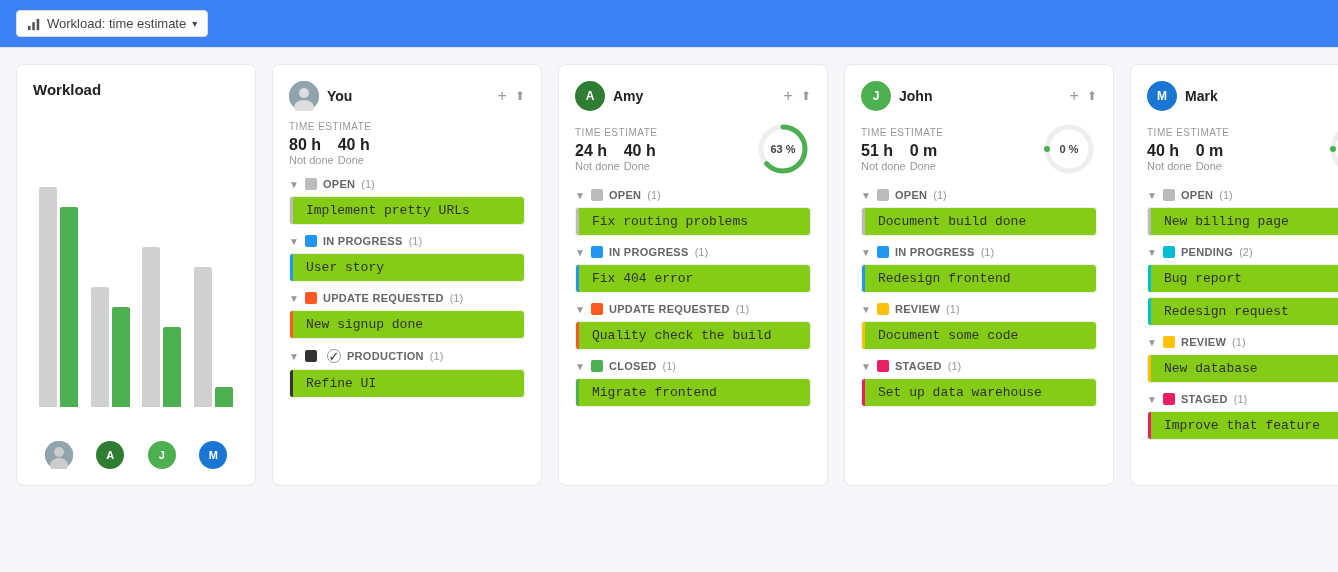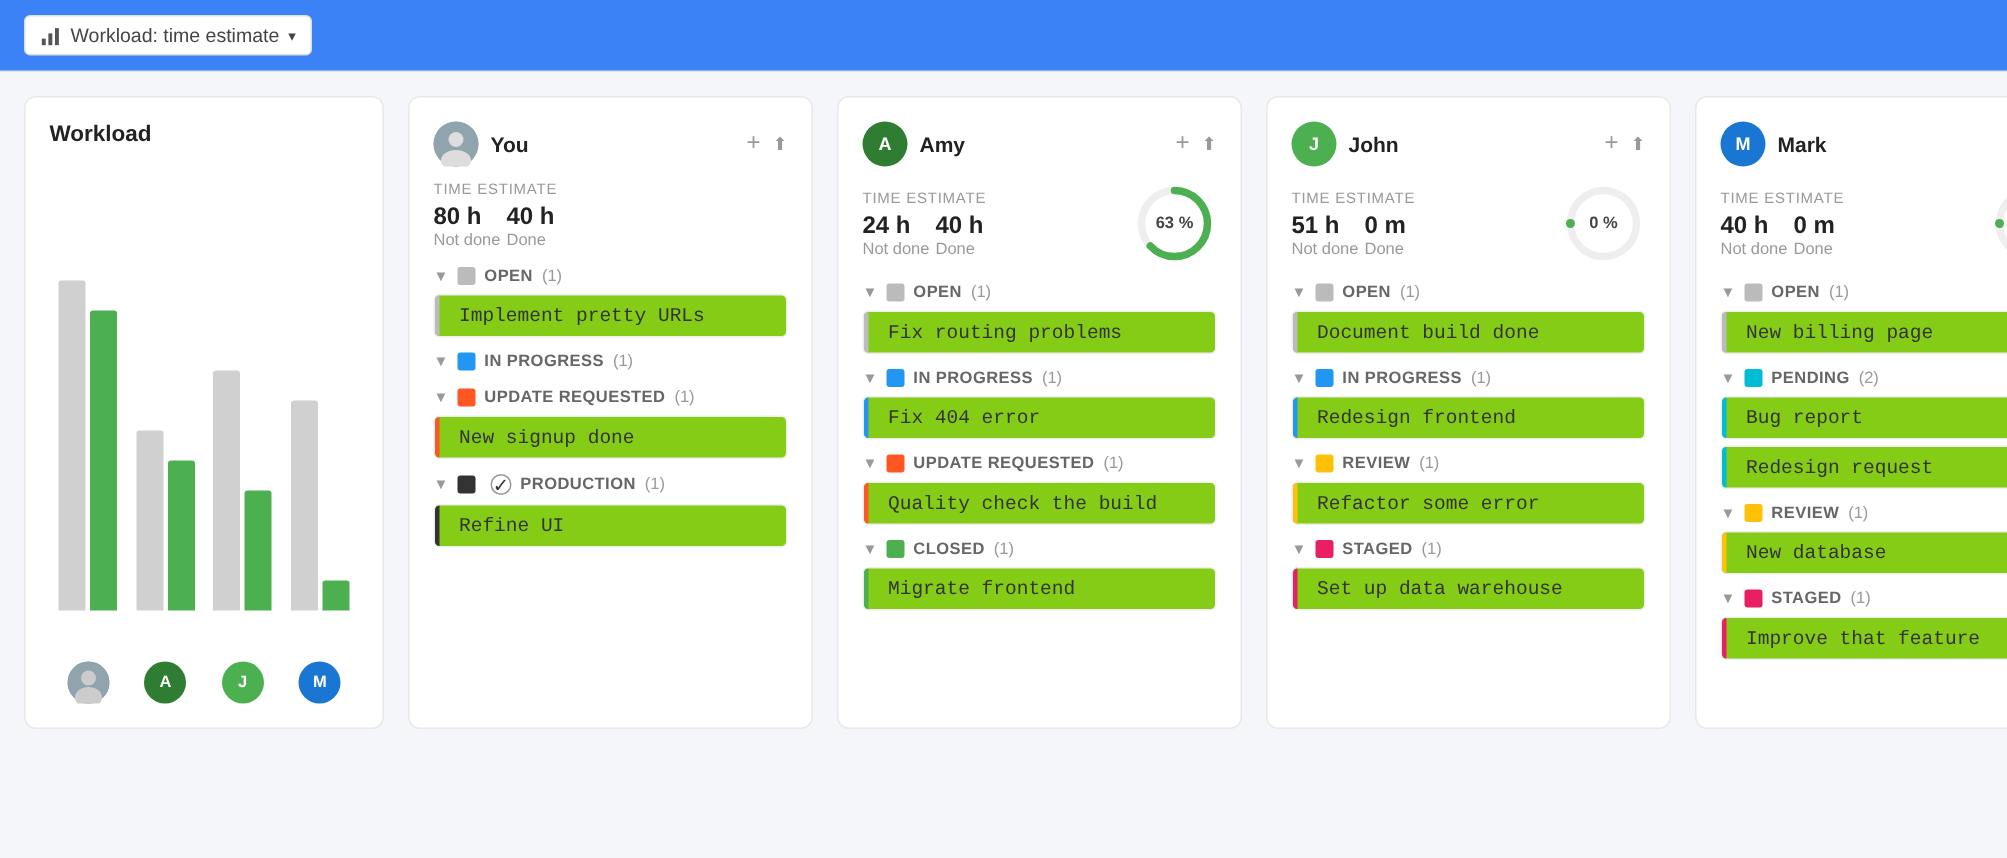--- a/index.html
+++ b/index.html
@@ -409,20 +409,24 @@
       </div>
 
       <div>
         <div class="section-header">
           <span class="section-chevron">▼</span>
           <div class="section-dot" style="background:#2196f3;"></div>
 
           <span class="section-name">IN PROGRESS</span>
           <span class="section-count">(1)</span>
         </div>
+        <div class="task-item">
+        <div class="task-left-border" style="background:#2196f3;"></div>
+        <span class="task-text">User story</span>
+      </div>
       </div>
 
       <div>
         <div class="section-header">
           <span class="section-chevron">▼</span>
           <div class="section-dot" style="background:#ff5722;"></div>
 
           <span class="section-name">UPDATE REQUESTED</span>
           <span class="section-count">(1)</span>
         </div>
@@ -609,21 +613,21 @@
       <div>
         <div class="section-header">
           <span class="section-chevron">▼</span>
           <div class="section-dot" style="background:#ffc107;"></div>
 
           <span class="section-name">REVIEW</span>
           <span class="section-count">(1)</span>
         </div>
         <div class="task-item">
         <div class="task-left-border" style="background:#ffc107;"></div>
-        <span class="task-text">Refactor some error</span>
+        <span class="task-text">Document some code</span>
       </div>
       </div>
 
       <div>
         <div class="section-header">
           <span class="section-chevron">▼</span>
           <div class="section-dot" style="background:#e91e63;"></div>
 
           <span class="section-name">STAGED</span>
           <span class="section-count">(1)</span>

